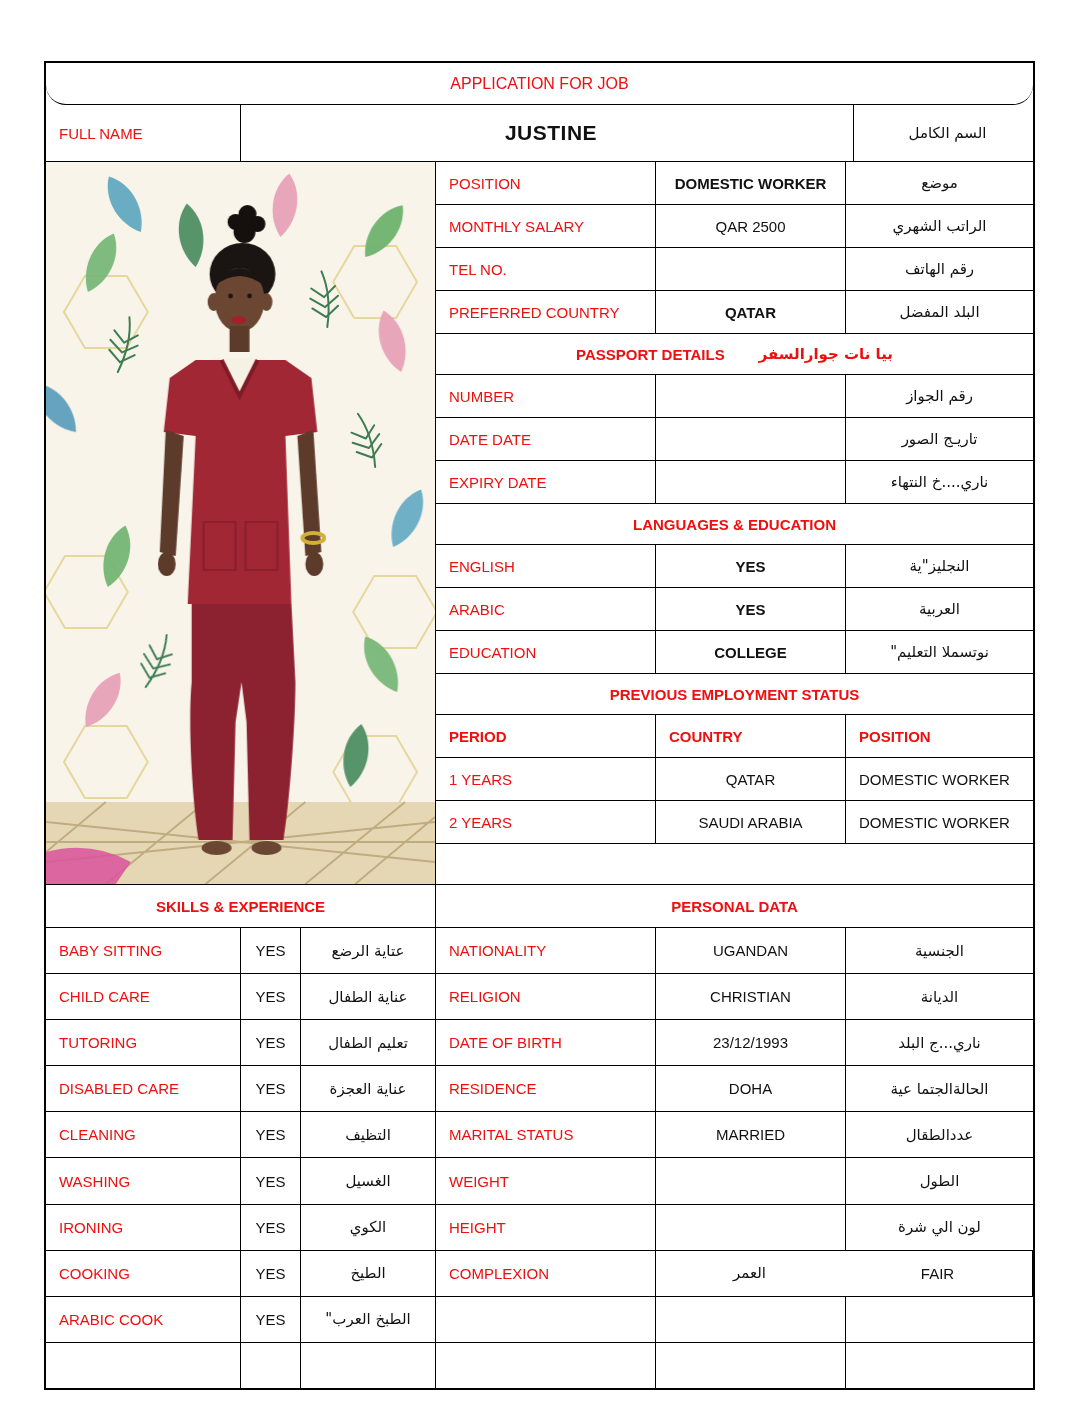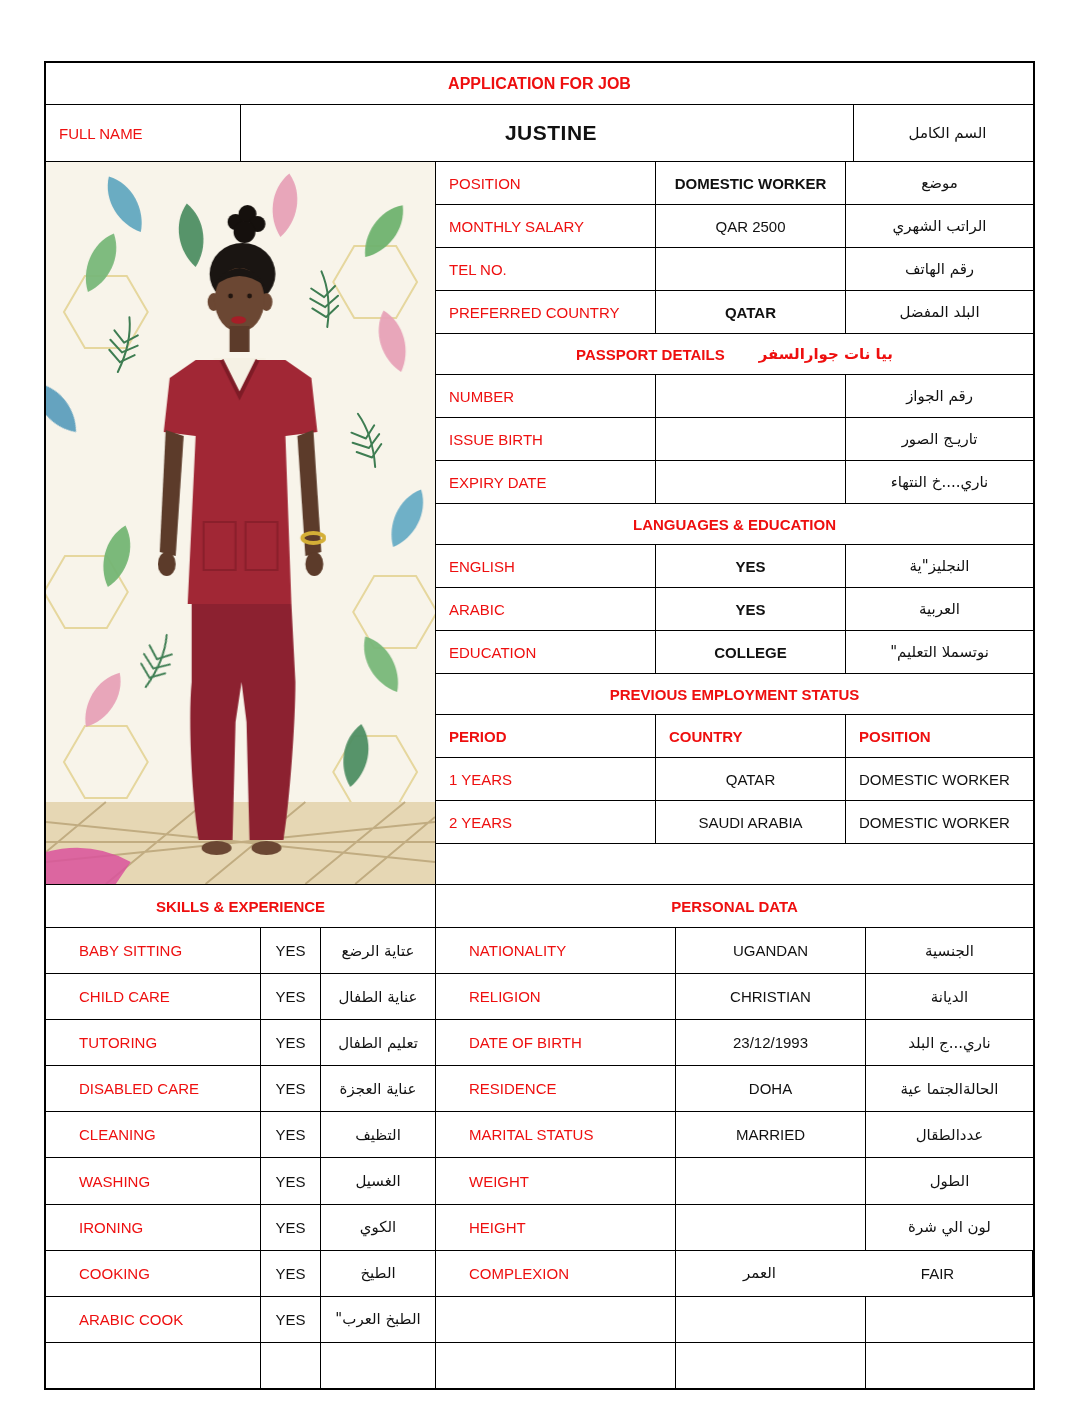--- a/index.html
+++ b/index.html
@@ -16,21 +16,21 @@
   }
   .cell { display: flex; align-items: center; padding: 0 13px; overflow: hidden; }
   .red { color: #ee0f0f; }
   .bold { font-weight: bold; }
   .ar { font-family: "DejaVu Sans", sans-serif; direction: rtl; font-size: 15px; }
   .fs { font-size: 15px; }
   .br { border-right: 1px solid #000; }
 
   
   .title-row { height: 42px; display: flex; align-items: center; justify-content: center;
-               border-bottom: 1px solid #000; font-weight: bold; font-size: 16px; }
+               border-bottom: 1px solid #000; font-weight: normal; font-size: 16px; border-radius: 20px; }
 
   
   .name-row { height: 57px; display: flex; border-bottom: 1px solid #000; gap: 8px; }
   .name-label { width: 195px; }
   .name-value { width: 605px; justify-content: center; font-size: 21px; font-weight: bold; letter-spacing: .5px; }
   .name-ar { flex: 1; justify-content: center; }
 
   
   .main { display: flex; height: 723px; border-bottom: 1px solid #000; }
   .photo-cell { width: 390px; border-right: 1px solid #000; overflow: hidden; }
@@ -43,21 +43,21 @@
   .sec { height: 41px; display: flex; align-items: center; justify-content: center; gap: 34px;
          border-bottom: 1px solid #000; font-weight: bold; font-size: 15px; }
   .spacer { flex: 1; }
 
   
   .bottom { flex: 1; display: flex; }
   .bottom-left { width: 390px; border-right: 1px solid #000; display: flex; flex-direction: column; }
   .bottom-right { flex: 1; display: flex; flex-direction: column; }
   .bhead { height: 43px; display: flex; align-items: center; justify-content: center;
            border-bottom: 1px solid #000; font-weight: bold; font-size: 15px; }
-  .brow { flex: 1; display: flex; border-bottom: 1px solid #000; padding-left: 20px; }
+  .brow { flex: 1; display: flex; border-bottom: 1px solid #000; }
   .bottom-left .brow:last-child, .bottom-right .brow:last-child { border-bottom: none; }
   .sl { width: 195px; border-right: 1px solid #000; }
   .sy { width: 60px; border-right: 1px solid #000; justify-content: center; }
   .sa { flex: 1; justify-content: center; }
   .pl { width: 220px; border-right: 1px solid #000; }
   .pv { width: 190px; border-right: 1px solid #000; justify-content: center; text-align: center; }
   .pa { flex: 1; justify-content: center; }
 </style>
 </head>
 <body>
@@ -191,21 +191,21 @@
         <span>PASSPORT DETAILS</span>
         <span class="ar">بيا نات جوارالسفر</span>
       </div>
 
       <div class="rrow">
         <div class="cell rl red fs">NUMBER</div>
         <div class="cell rv fs"></div>
         <div class="cell ra ar">رقم الجواز</div>
       </div>
       <div class="rrow">
-        <div class="cell rl red fs">ISSUE BIRTH</div>
+        <div class="cell rl red fs">DATE DATE</div>
         <div class="cell rv fs"></div>
         <div class="cell ra ar">تاريـج الصور</div>
       </div>
       <div class="rrow">
         <div class="cell rl red fs">EXPIRY DATE</div>
         <div class="cell rv fs"></div>
         <div class="cell ra ar">ناري....خ النتهاء</div>
       </div>
 
       <div class="sec red">

